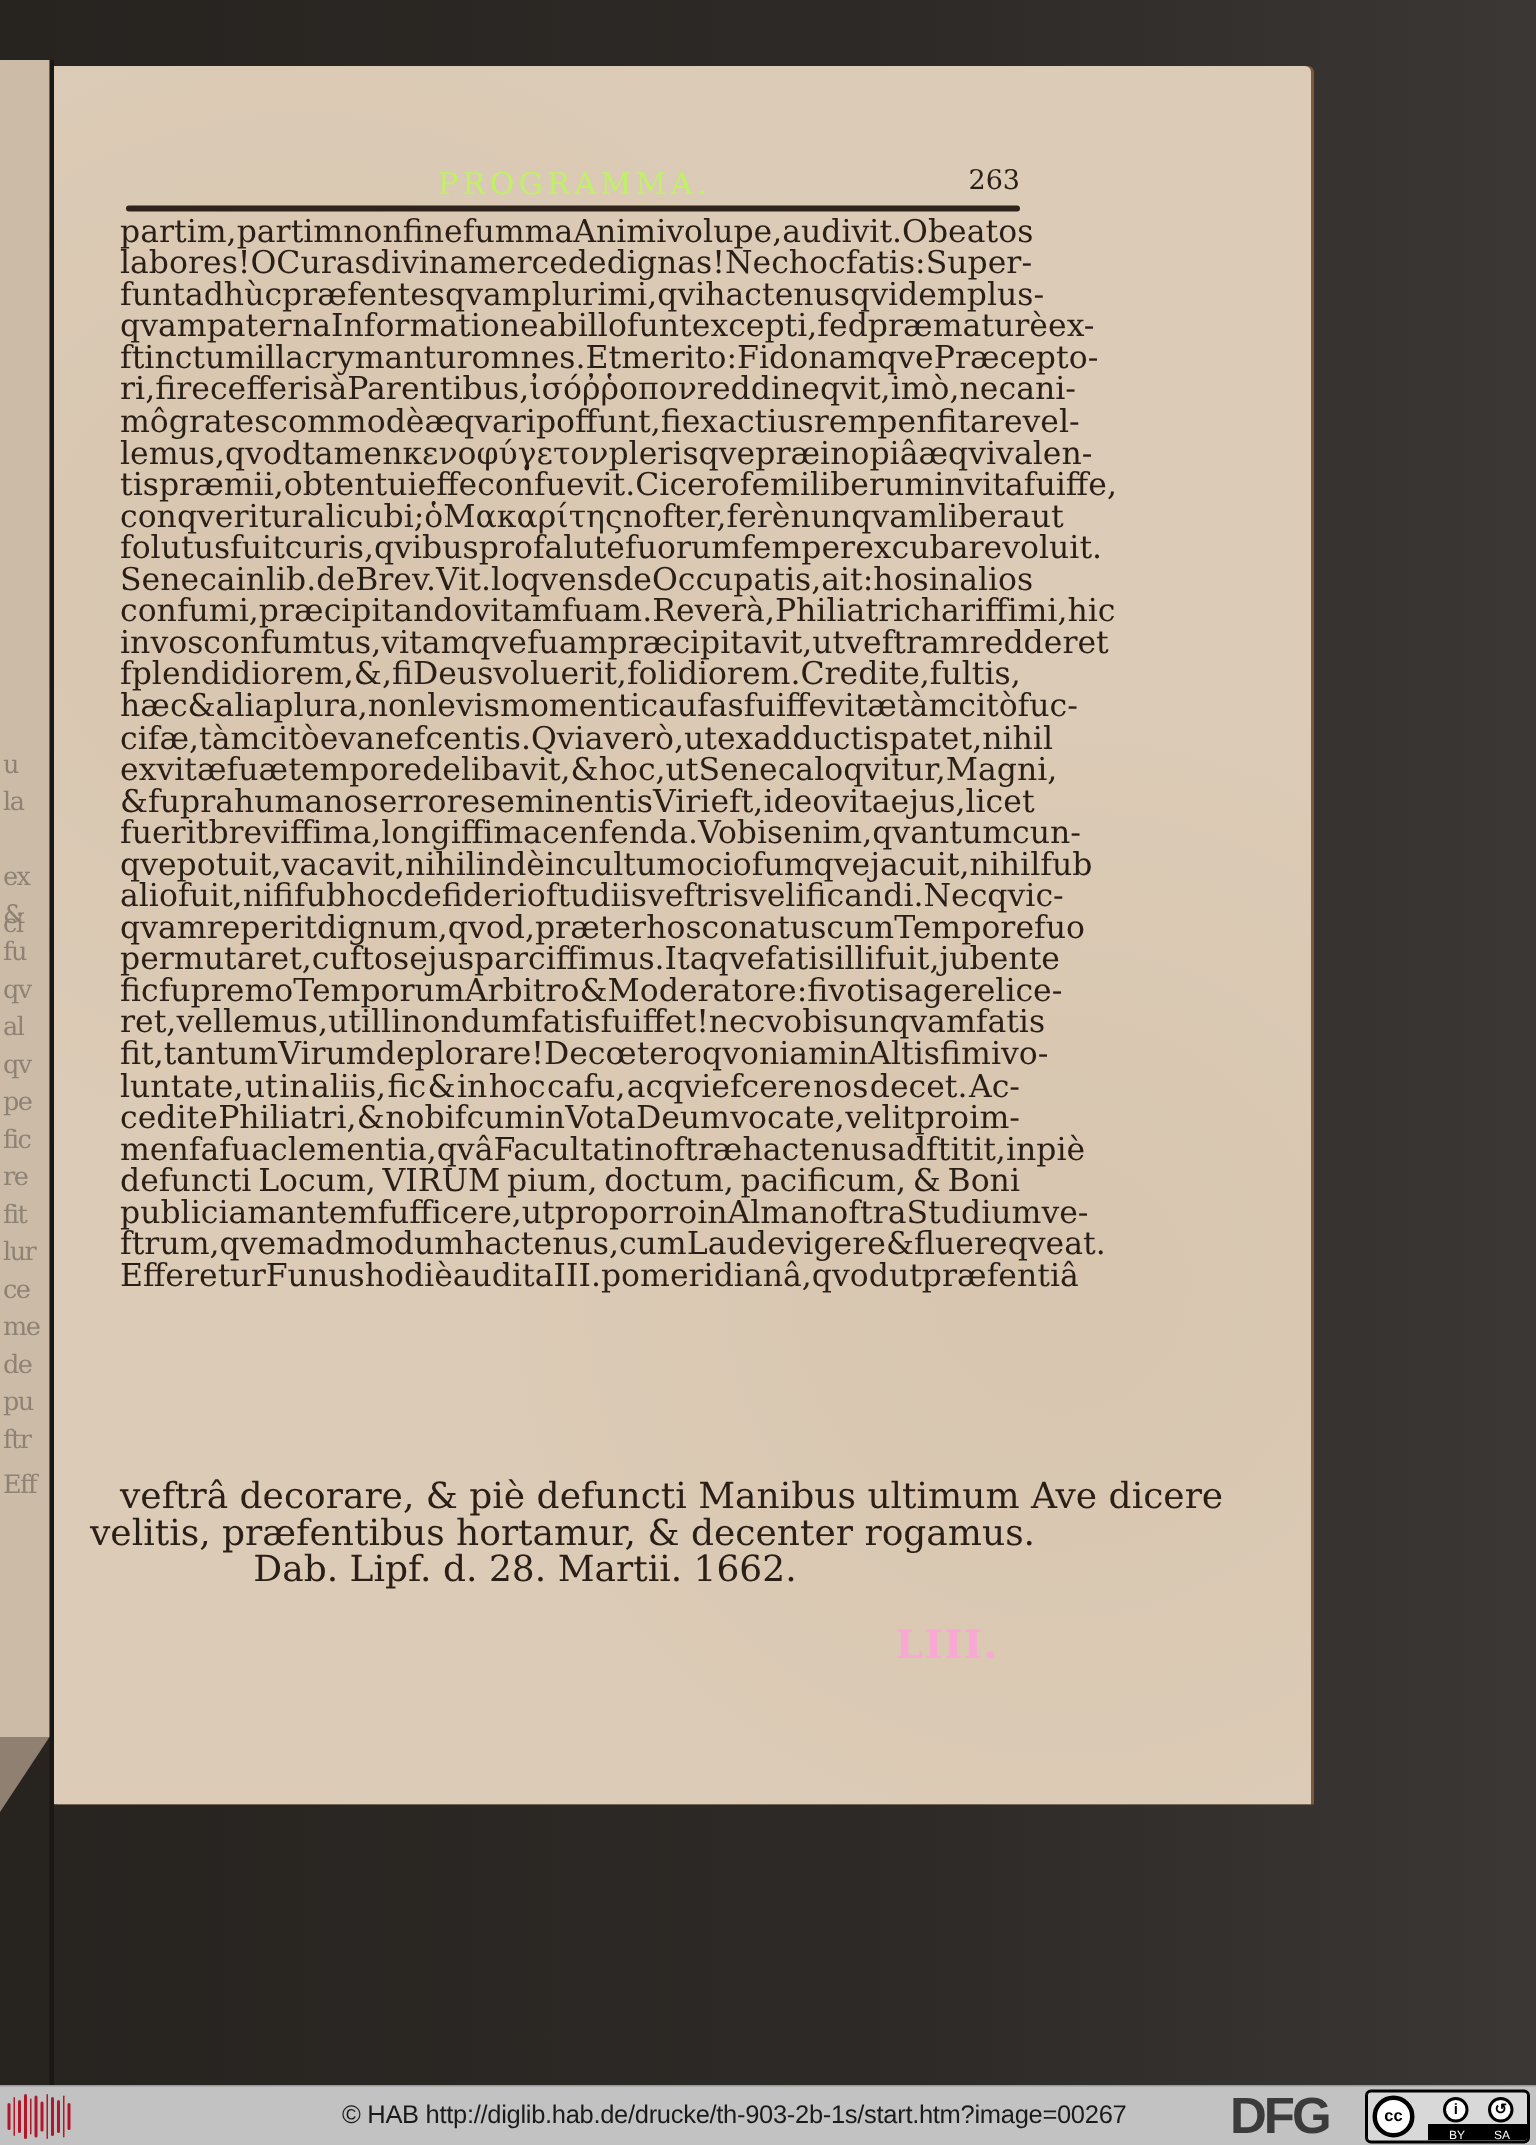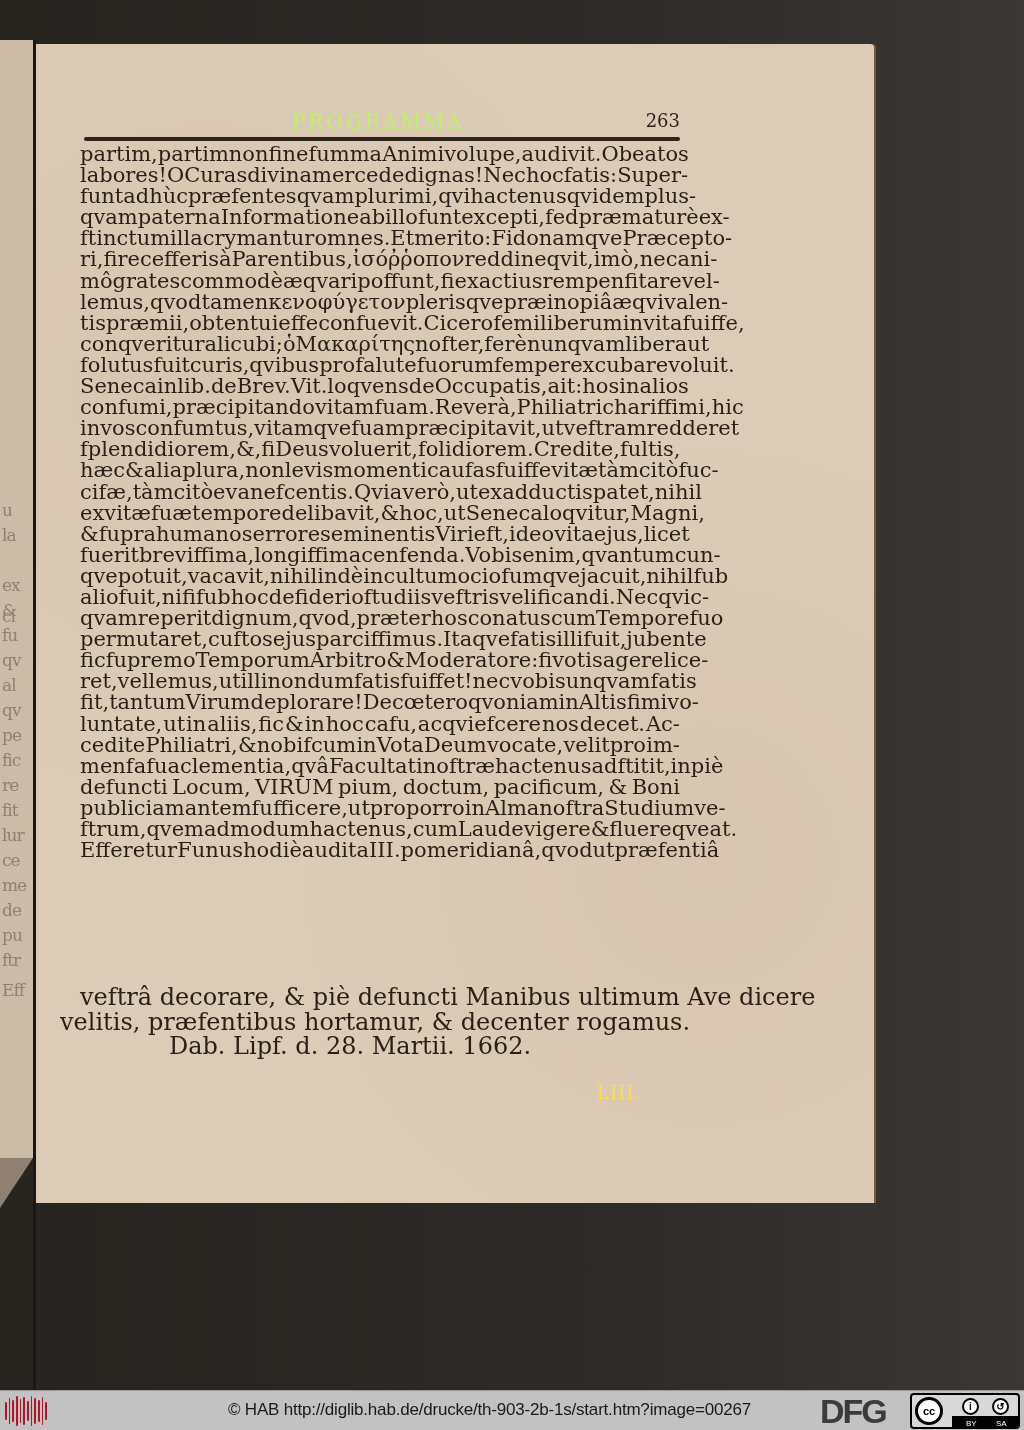--- a/index.html
+++ b/index.html
@@ -56,21 +56,21 @@
     .body-text {
       position: absolute; left: 80px; top: 144px; width: 600px;
       color: #2a1f17; font-size: 21px; line-height: 21.1px;
     }
     .line {
       display: flex; justify-content: space-between; white-space: nowrap; height: 21.1px;
     }
     .line span.w { display: inline-block; }
     .closing { position: absolute; left: 80px; width: 600px; color: #2a1f17; font-size: 24px; text-align: center; white-space: nowrap; }
     .signature {
-      position: absolute; left: 597px; top: 1082px; font-size: 18px; font-weight: normal; color: #fde047; letter-spacing: 1px;
+      position: absolute; left: 597px; top: 1082px; font-size: 26px; font-weight: bold; color: #f9a8d4; letter-spacing: 1px;
     }
     .footer {
       position: absolute; left: 0; top: 1390px; width: 1024px; height: 40px;
       background: #c2c2c2; border-top: 1px solid #999;
     }
     .hab-logo {
       position: absolute; left: 5px; top: 4px; width: 42px; height: 32px;
       display: flex; gap: 2px; align-items: center;
     }
     .hab-logo i { display: block; width: 2px; background: #b0172a; border-radius: 1px; }

